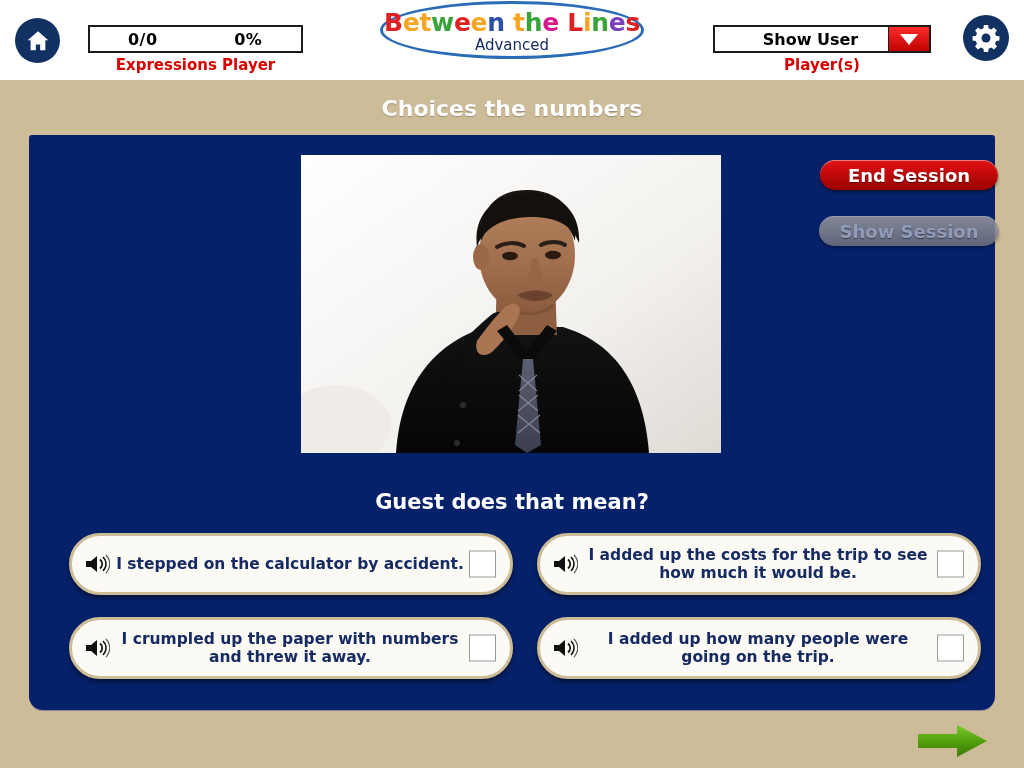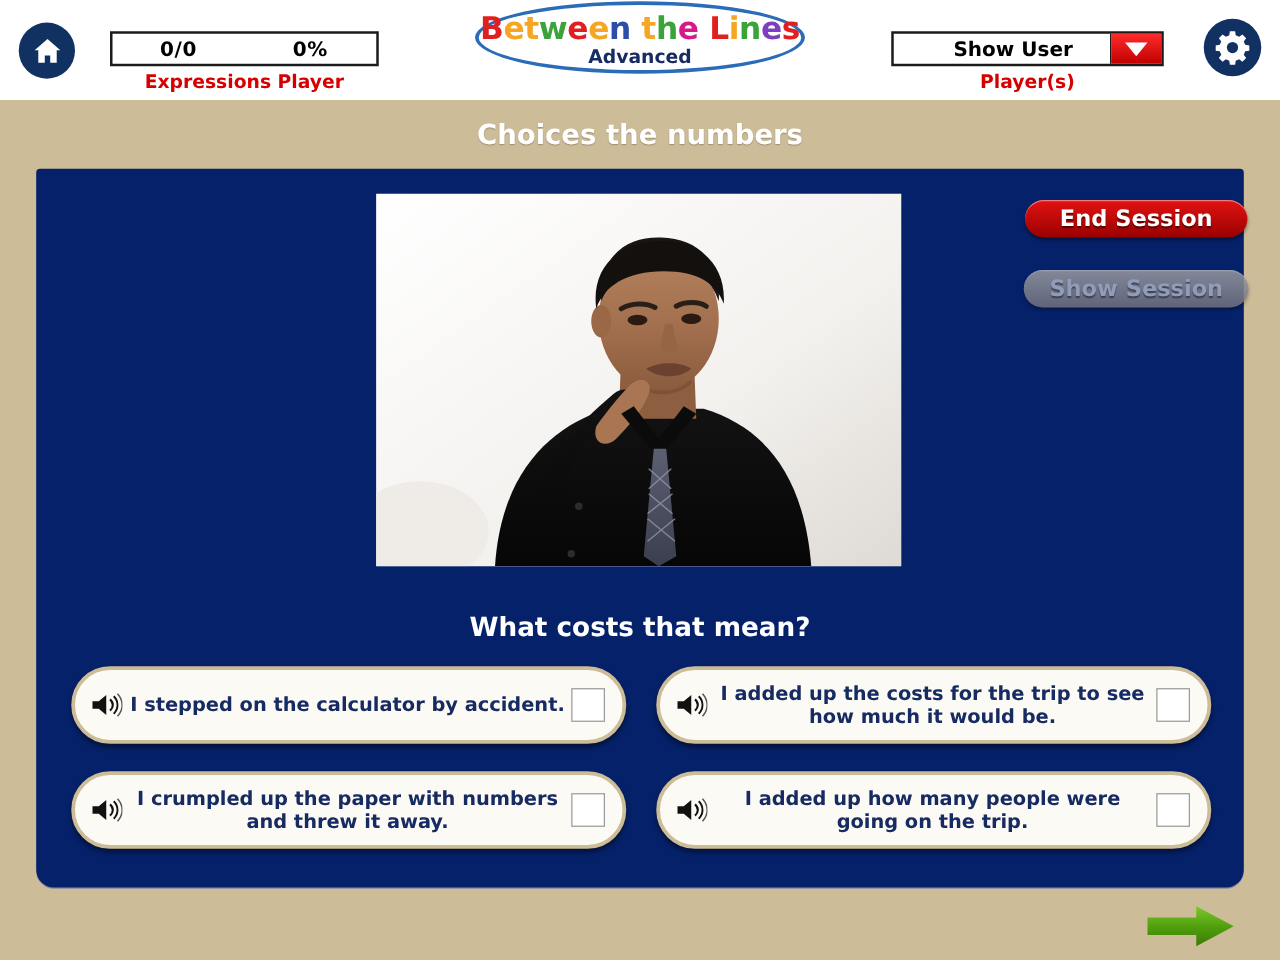--- a/index.html
+++ b/index.html
@@ -50,21 +50,21 @@
     background:#ffffff;
   }
   .logo-main{
     position:absolute;left:0;top:9px;width:264px;text-align:center;
     font-size:25px;font-weight:bold;letter-spacing:-0.3px;
     font-family:"DejaVu Sans", sans-serif;line-height:1;
   }
   .logo-main span{display:inline;}
   .logo-sub{
     position:absolute;left:0;top:35px;width:264px;text-align:center;
-    font-size:15px;font-weight:bold;color:#172b63;
+    font-size:15px;font-weight:normal;color:#172b63;
   }
 
   
   .player-wrap{position:absolute;left:713px;top:25px;width:218px;}
   .player-box{
     box-sizing:border-box;
     width:218px;height:28px;border:2px solid #1b1b1b;background:#ffffff;
     display:flex;align-items:center;cursor:pointer;
   }
   .player-name{
@@ -138,21 +138,21 @@
     opacity:.85;
   }
 
   .question{
     position:absolute;left:0;top:355px;width:966px;text-align:center;
     color:#ffffff;font-size:21px;font-weight:bold;
   }
 
   
   .choices{
-    position:absolute;left:28px;top:398px;width:912px;
+    position:absolute;left:40px;top:398px;width:912px;
     display:flex;flex-wrap:wrap;gap:22px 24px;
   }
   .choice{
     box-sizing:border-box;
     width:444px;height:62px;
     border-radius:31px;
     background:#fcfaf4;
     border:3px solid #cdbc98;
     box-shadow:0 3px 4px rgba(0,0,0,.45);
     position:relative;
@@ -289,21 +289,21 @@
         </g>
 
         <circle cx="162" cy="250" r="3" fill="#2c2c2c"></circle>
         <circle cx="156" cy="288" r="3" fill="#2c2c2c"></circle>
       </svg>
     </div>
 
     <div class="btn-end">End Session</div>
     <div class="btn-show">Show Session</div>
 
-    <div class="question">What costs that mean?</div>
+    <div class="question">Guest does that mean?</div>
 
     <div class="choices">
 
       <div class="choice">
         <span class="choice-speaker">
           <svg viewBox="0 0 26 22" aria-hidden="true">
             <path d="M2 8 H7 L13 3 V19 L7 14 H2 Z" fill="#111111"></path>
             <path d="M16 6.5 C19 9 19 13 16 15.5" stroke="#111111" stroke-width="1.7" fill="none"></path>
             <path d="M19 4 C23 8 23 14 19 18" stroke="#111111" stroke-width="1.5" fill="none"></path>
             <path d="M22 2 C27 7.5 27 14.5 22 20" stroke="#555555" stroke-width="1.2" fill="none"></path>

